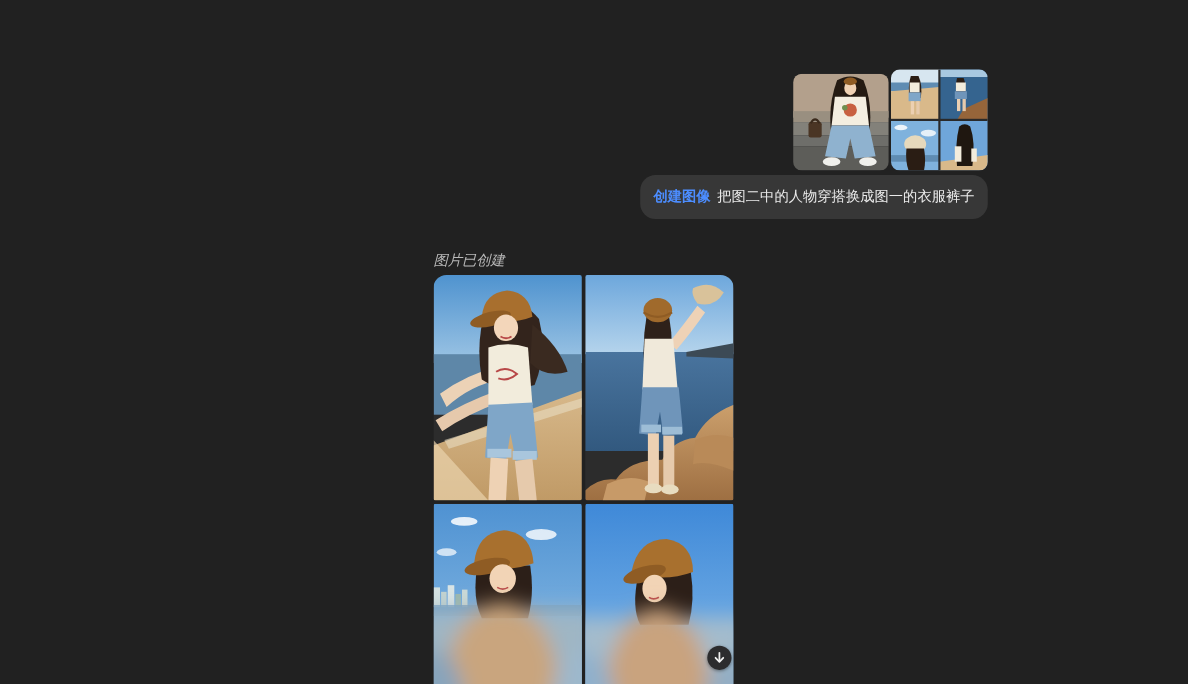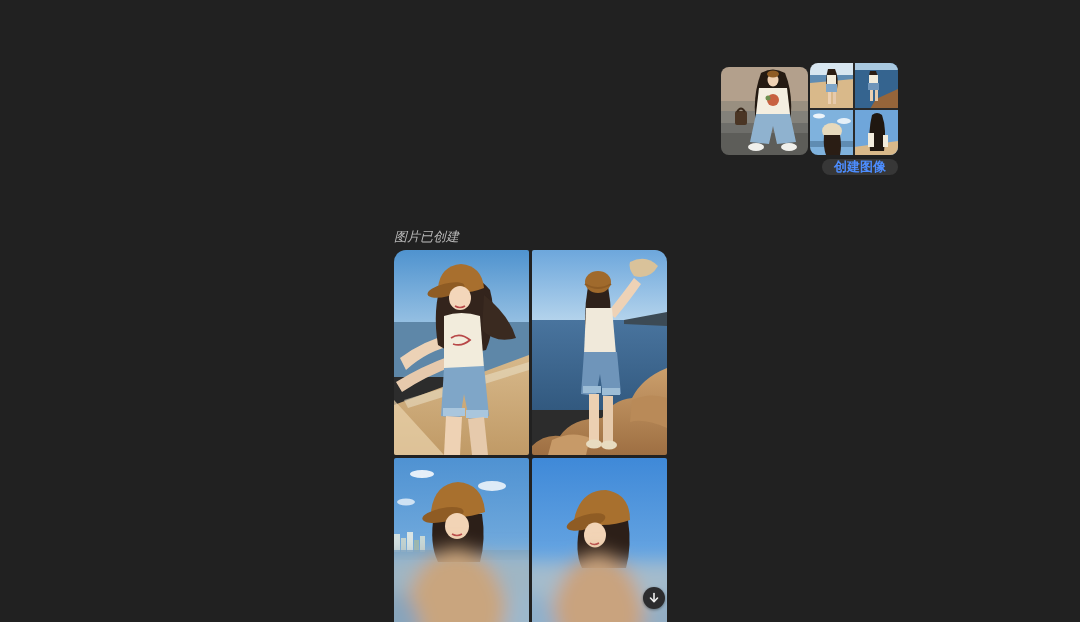--- a/index.html
+++ b/index.html
@@ -15,21 +15,21 @@
     position:absolute;right:182px;top:63px;height:92px;
     display:flex;align-items:flex-end;gap:2px;
   }
   .thumb{margin:0;overflow:hidden;border-radius:8px;background:#2c2c2c;flex:none;}
   .thumb svg{display:block;}
   .thumb-1{width:87px;height:88px;}
   .thumb-2{width:88px;height:92px;}
 
   
   .bubble{
-    position:absolute;right:182px;top:159px;height:16px;
+    position:absolute;right:182px;top:159px;height:40px;
     display:flex;align-items:center;gap:6px;
     background:#373737;border-radius:14px;padding:0 12px;
     font-size:13px;line-height:28px;white-space:nowrap;
   }
   .bubble .tool{color:#4c8dff;font-weight:bold;}
   .bubble .msg{color:#eaeaea;}
 
   
   .status{
     position:absolute;left:394px;top:228px;
@@ -116,20 +116,21 @@
         <rect x="73" y="72" width="5" height="12" fill="#f2ecdc"></rect>
 
         <rect x="43" width="2" height="92" fill="#2a2a2a"></rect>
         <rect y="45" width="88" height="2" fill="#2a2a2a"></rect>
       </svg>
     </figure>
   </div>
 
   <div class="bubble" style="background: rgb(55, 55, 55);">
     <span class="tool" style="color: rgb(76, 141, 255);">创建图像</span>
+    <span class="msg">把图二中的人物穿搭换成图一的衣服裤子</span>
   </div>
 
   <div class="status">图片已创建</div>
 
   <div class="grid" aria-label="生成的四宫格图像：戴棕色棒球帽的女生在海边（下方两张仍在生成中）">
 
     <div class="cell">
       <svg width="135" height="205" viewBox="0 0 135 205">
         <defs>
           <linearGradient id="sky1" x1="0" y1="0" x2="0" y2="1">

